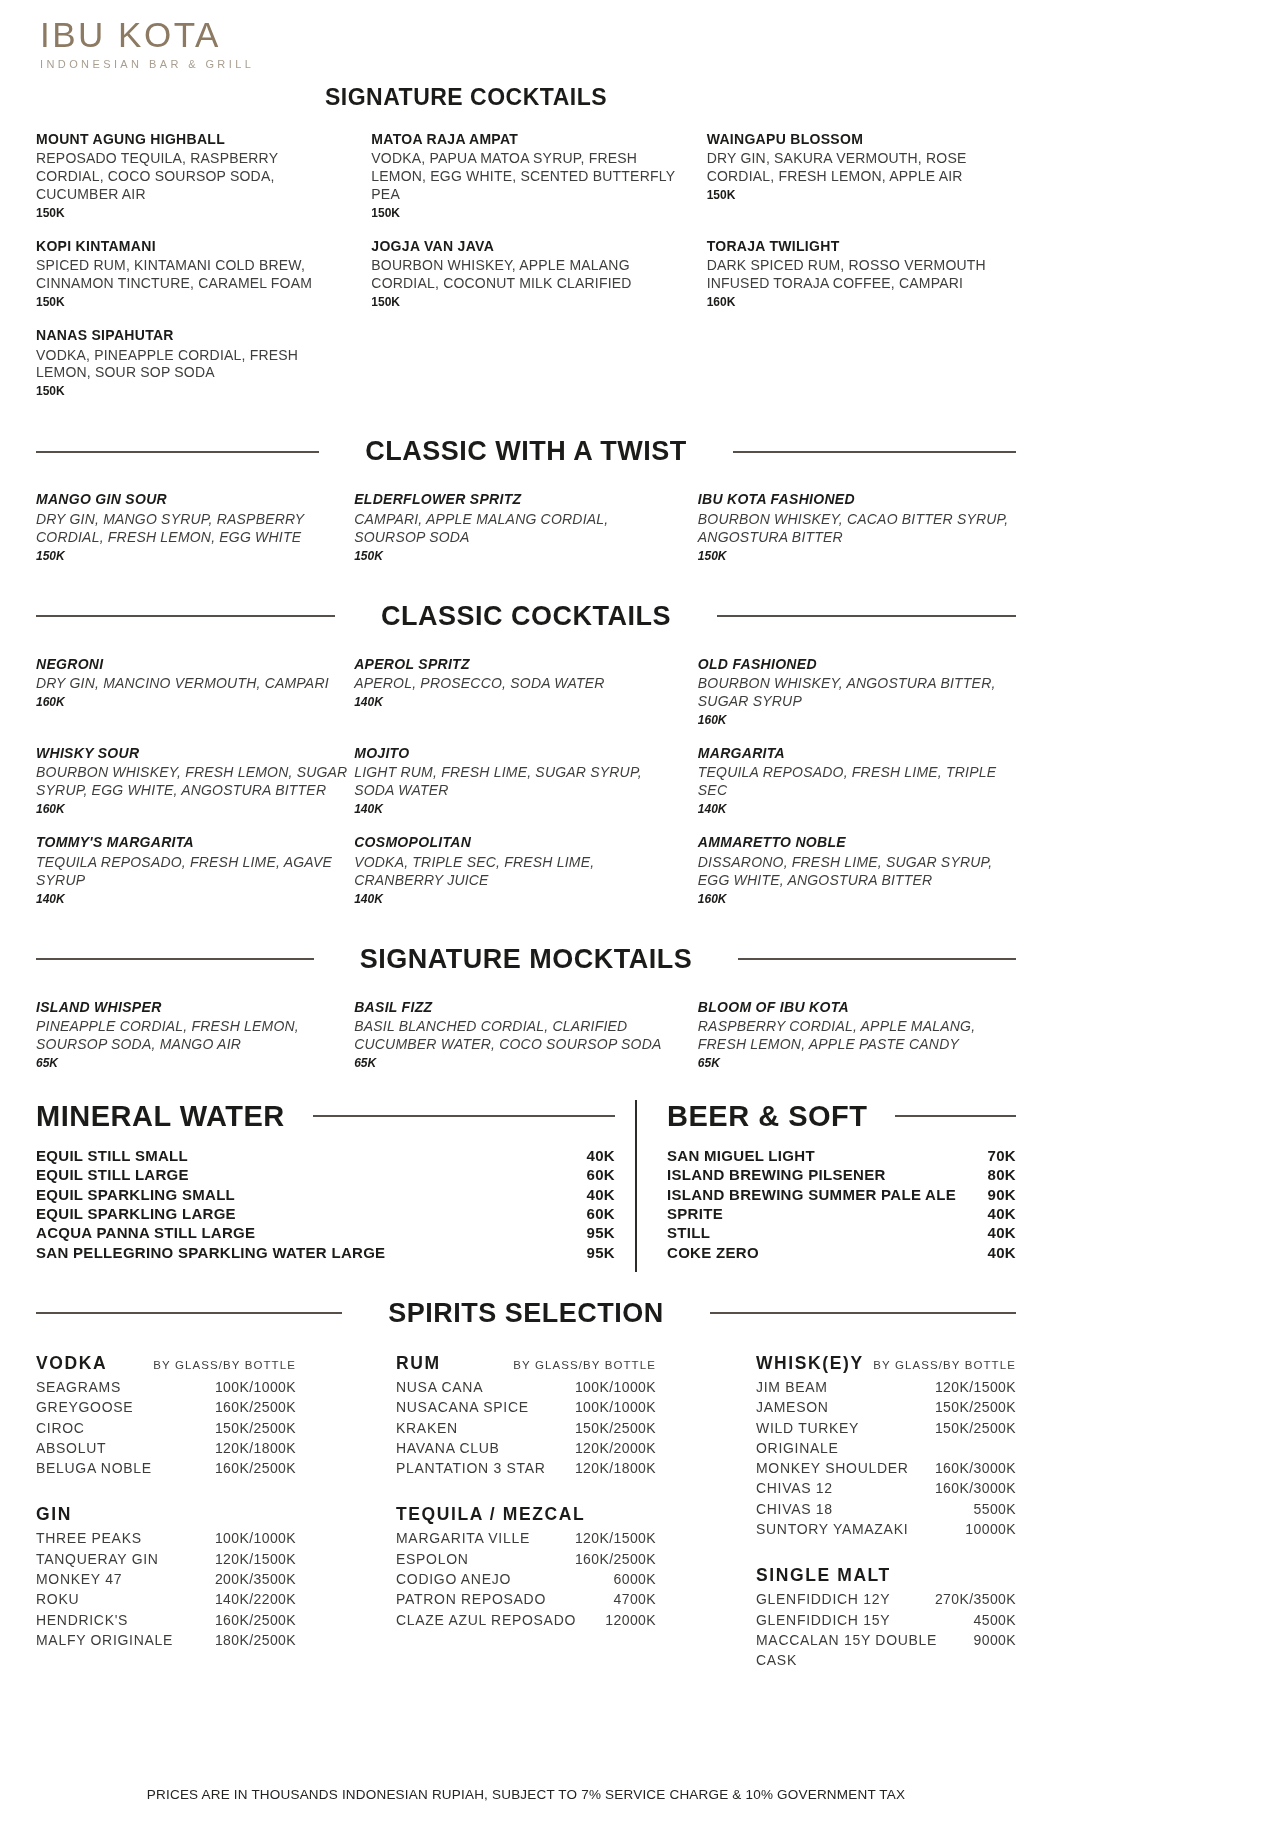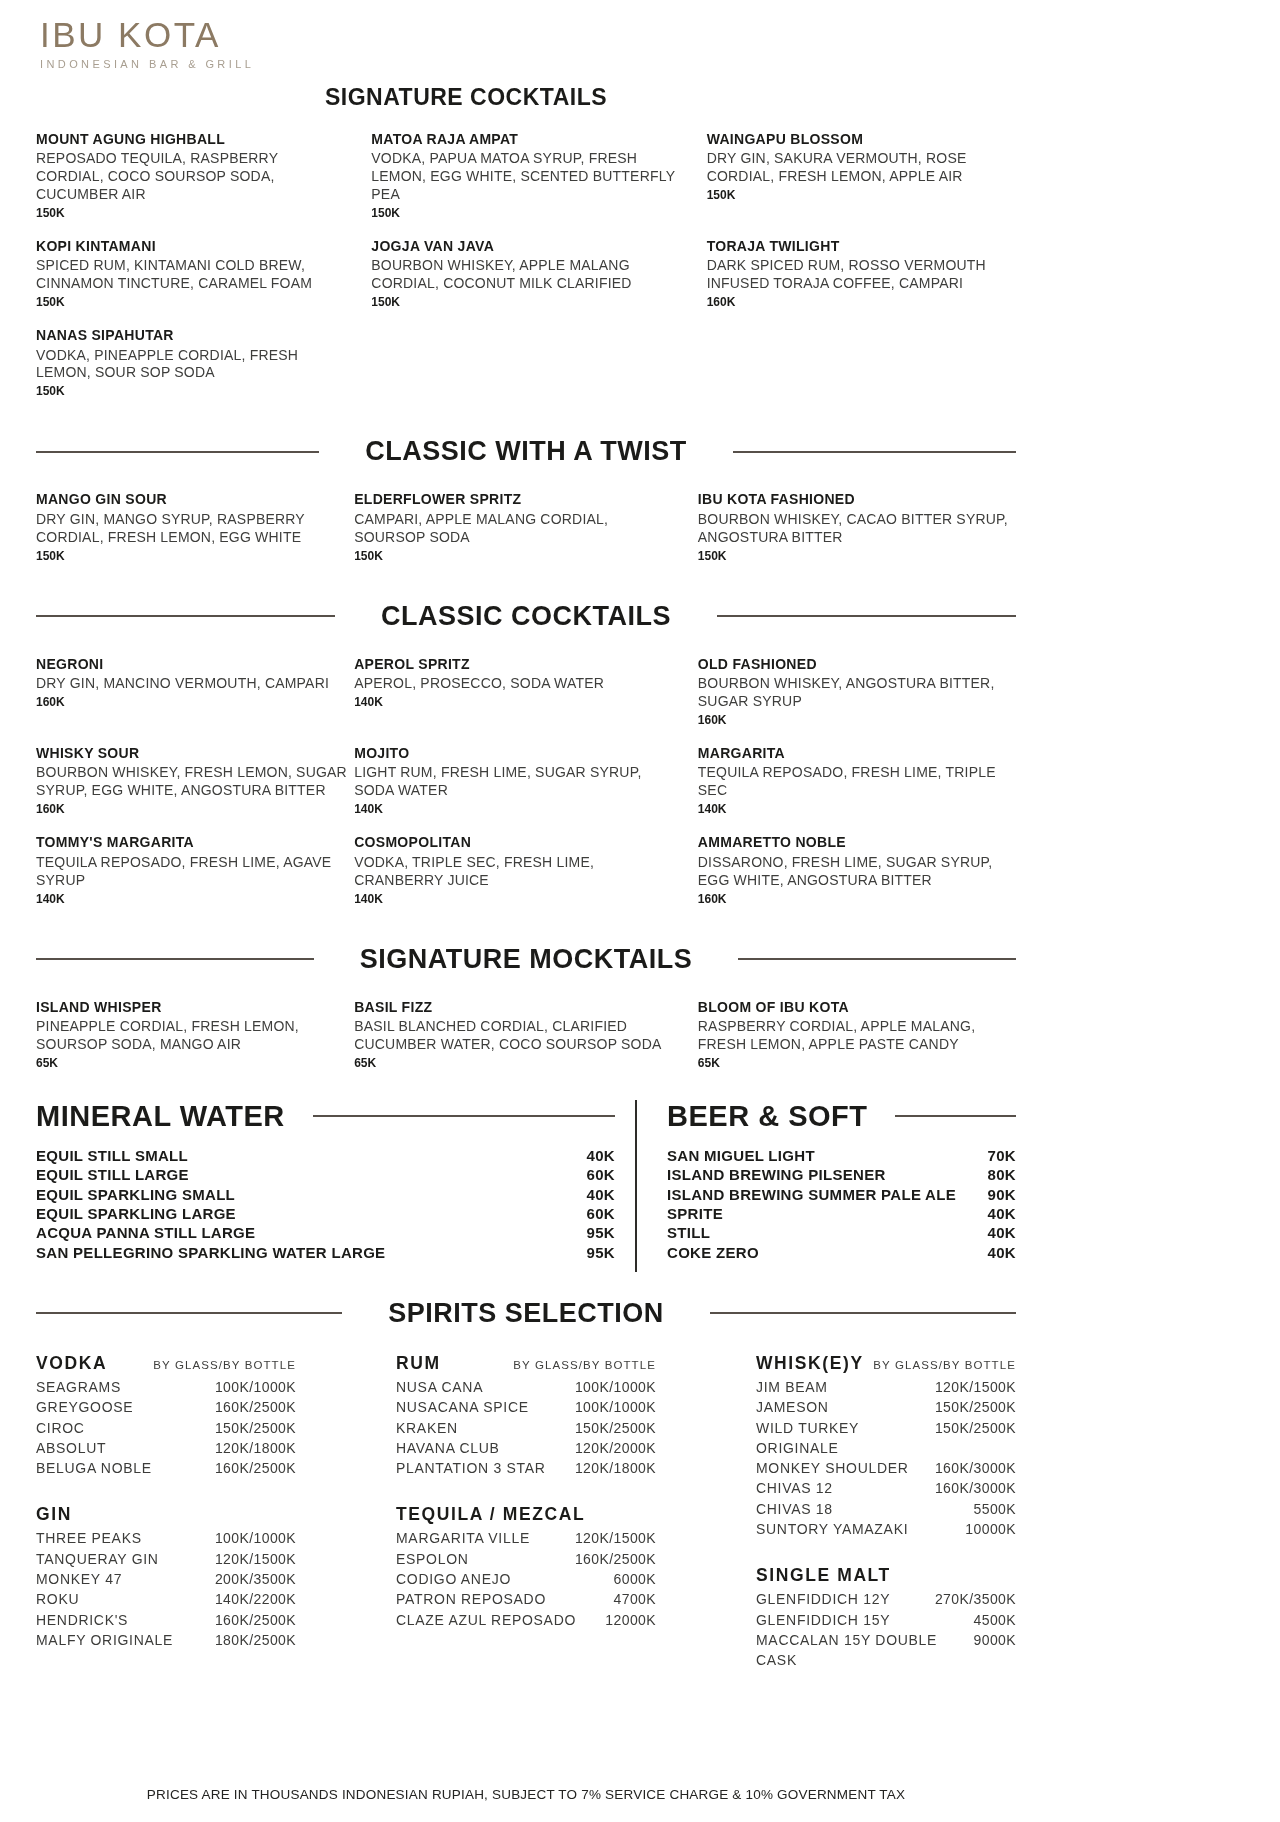--- a/index.html
+++ b/index.html
@@ -22,21 +22,21 @@
     text-align:center;font-size:23px;font-weight:700;letter-spacing:.5px;
     margin:14px 120px 20px 0;
   }
   
   .rule-heading{display:flex;align-items:center;gap:46px;margin:20px 0 24px;}
   .rule-heading .rule{flex:1;height:2px;background:#57504a;}
   .rule-heading h2{font-size:27px;font-weight:700;letter-spacing:.5px;margin:0;white-space:nowrap;}
   
   .grid2{display:grid;grid-template-columns:1fr 1fr 1fr;column-gap:26px;}
   .grid2 .menu-item{max-width:478px;}
-  .grid3{display:grid;grid-template-columns:1fr 1.08fr 1fr;}
+  .grid3{display:grid;grid-template-columns:1fr 1.08fr 1fr;font-style:italic;}
   .grid3 .menu-item{max-width:322px;}
   .menu-item{margin-bottom:18px;}
   .item-name{font-weight:700;font-size:14px;letter-spacing:.3px;line-height:1.25;margin-bottom:2px;}
   .item-desc{font-size:14px;color:#3e3e3c;letter-spacing:.2px;line-height:1.28;}
   .item-price{font-weight:700;font-size:12px;margin-top:2px;}
   
   .split{display:grid;grid-template-columns:601px 1fr;margin:12px 0 6px;}
   .split-left{border-right:2px solid #2e2c29;padding-right:20px;padding-bottom:10px;}
   .split-right{padding-left:30px;padding-bottom:10px;}
   .split-head{display:flex;align-items:center;gap:28px;margin-bottom:13px;}

